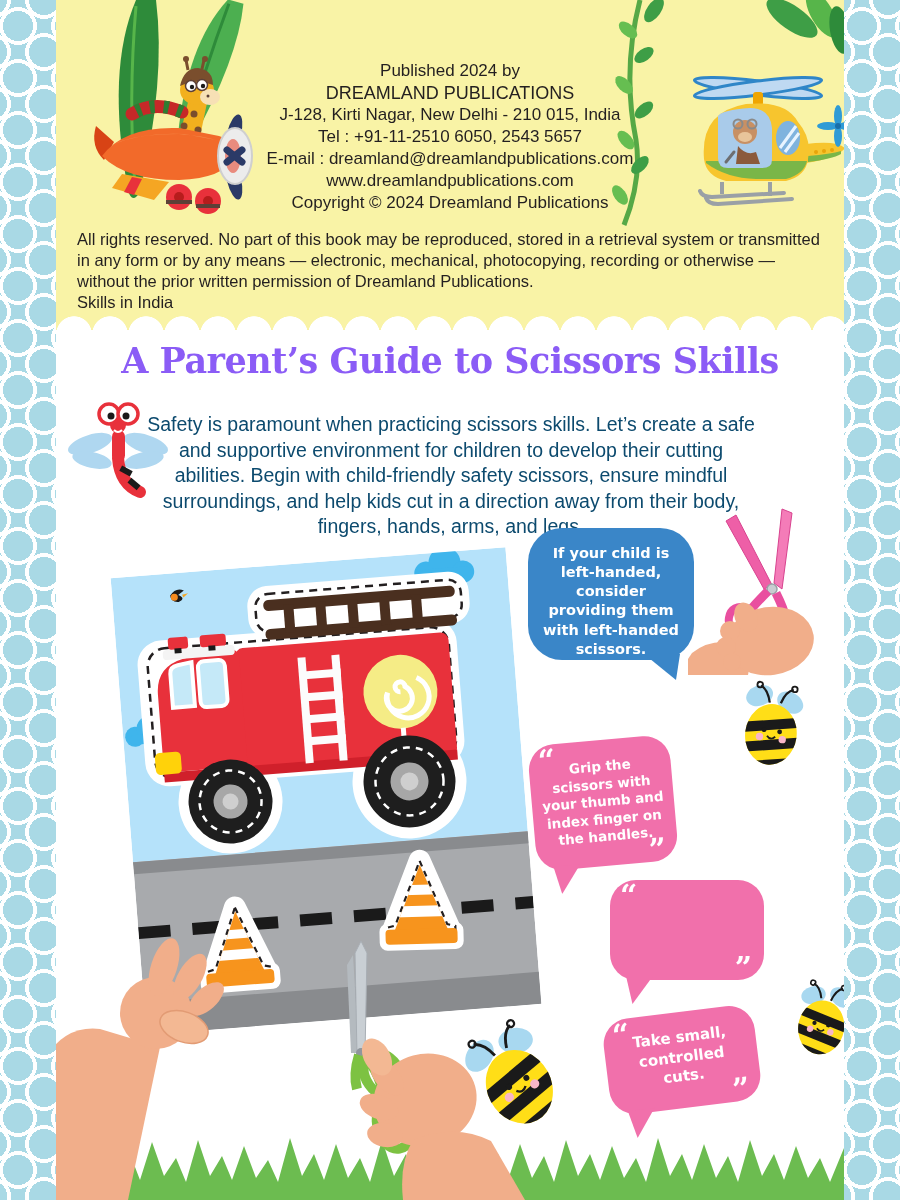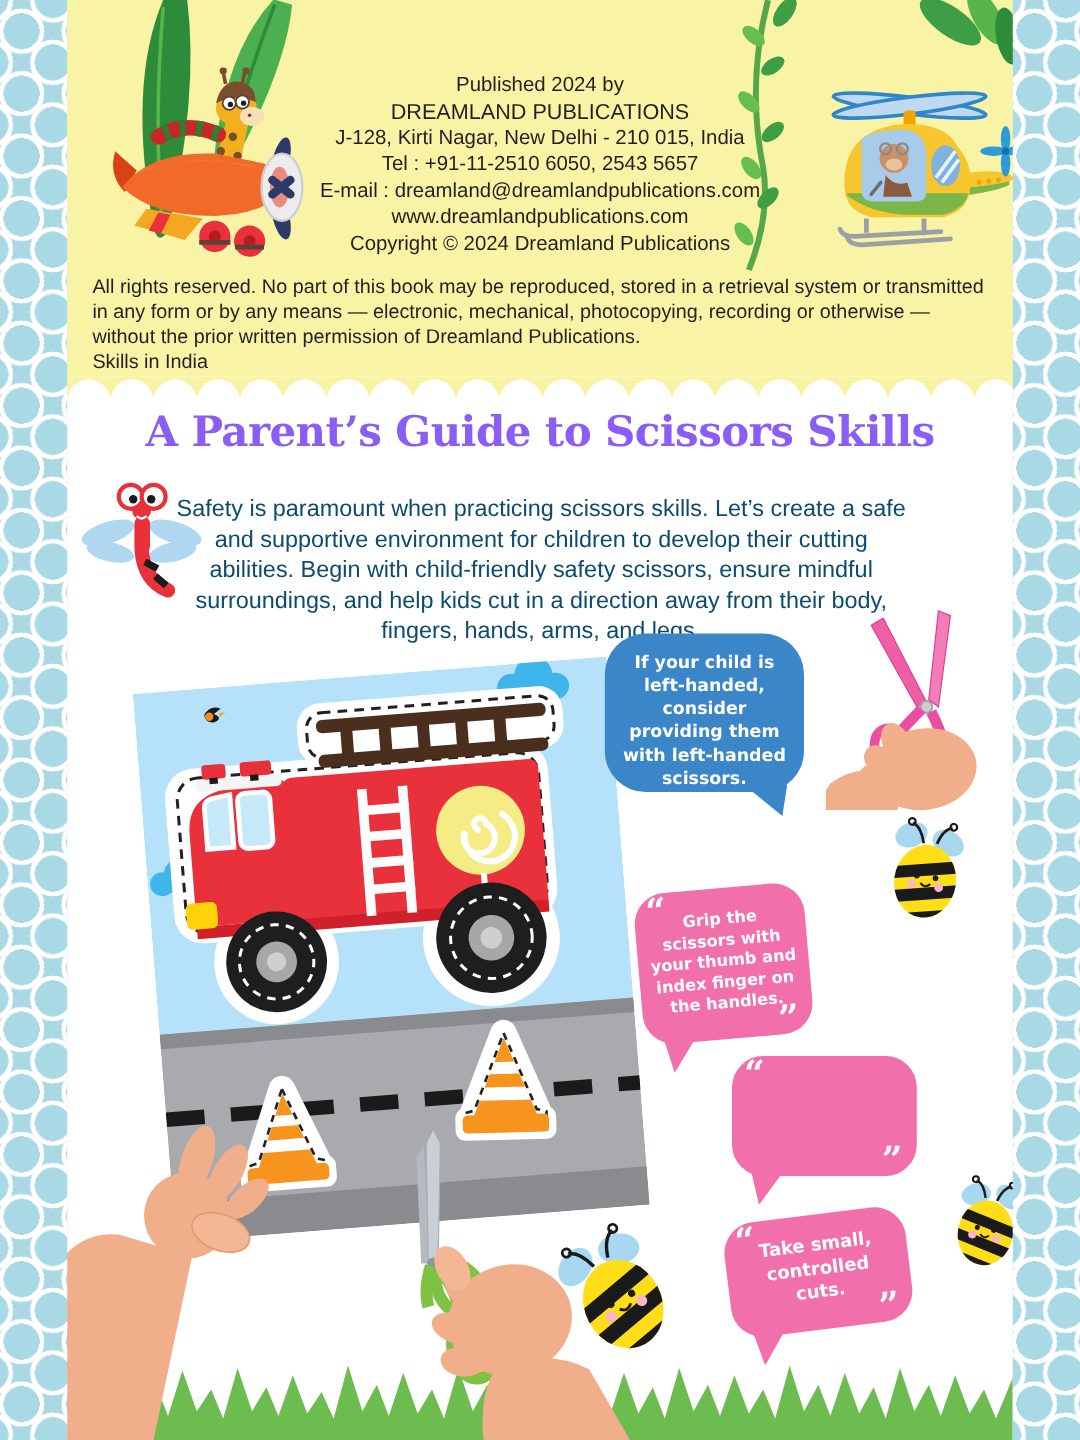--- a/index.html
+++ b/index.html
@@ -29,21 +29,21 @@
   
   .guide-title{position:absolute;left:56px;top:340px;width:788px;text-align:center;z-index:2;
     font-family:"DejaVu Serif", serif;font-weight:bold;font-size:35px;color:#8b5cf6;letter-spacing:-0.5px;}
   .guide-intro{position:absolute;left:144px;top:399px;width:614px;text-align:center;z-index:2;
     font-size:19.5px;line-height:25.5px;color:#0c4a6e;margin-top:13px;}
   
   .bubble{position:absolute;color:#fff;text-align:center;z-index:5;
     font-family:"DejaVu Sans", sans-serif;font-weight:bold;border-radius:26px;box-sizing:border-box;}
   .bubble .tail{position:absolute;display:block;}
   .bubble .quote{position:absolute;font-family:"DejaVu Serif", serif;font-size:30px;line-height:20px;font-weight:bold;}
-  .bubble-blue{left:504px;top:528px;width:166px;height:132px;background:#3a86c8;
+  .bubble-blue{left:528px;top:528px;width:166px;height:132px;background:#3a86c8;
     font-size:14.5px;line-height:1.32;padding:16px 10px 0 10px;border-radius:34px;}
   .bubble-blue .tail{right:14px;bottom:-20px;width:40px;height:26px;background:#3a86c8;
     clip-path:polygon(10% 0,100% 0,90% 100%);}
   .bubble-pink{background:#f170ab;}
   .bubble-pink .tail{left:16px;bottom:-24px;width:36px;height:28px;background:#f170ab;
     clip-path:polygon(0 0,75% 0,18% 100%);}
   .bubble-grip{left:532px;top:740px;width:142px;height:126px;font-size:13.5px;line-height:1.3;
     padding:18px 8px 0 8px;transform:rotate(-5deg);}
   .bubble-pointed{left:610px;top:880px;width:154px;height:100px;font-size:15px;line-height:1.3;
     padding:18px 10px 0 10px;}

